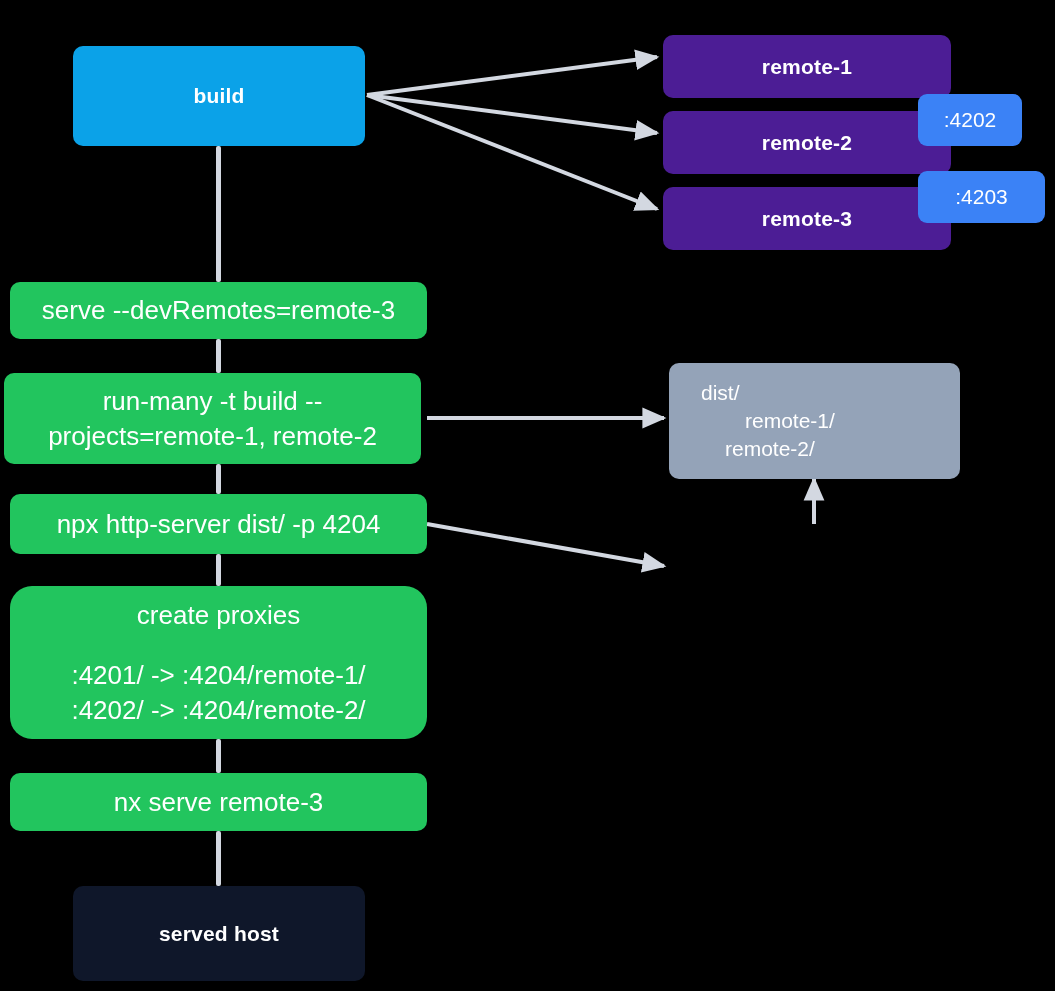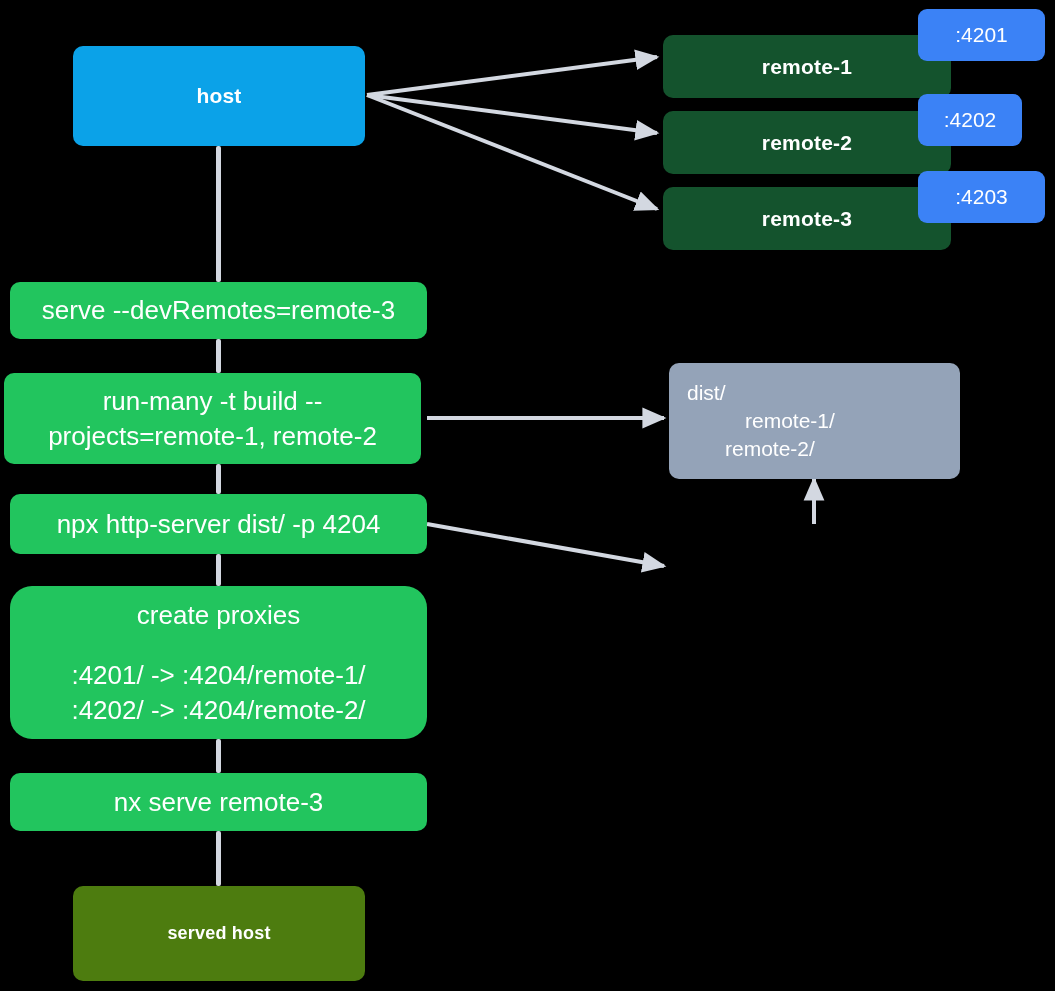--- a/index.html
+++ b/index.html
@@ -22,30 +22,30 @@
     display: flex;
     flex-direction: column;
     align-items: center;
     justify-content: center;
     color: #ffffff;
     text-align: center;
     line-height: 1.32;
     z-index: 3;
   }
   .node.host-blue   { background: #0ba2e8; font-weight: bold; font-size: 21px; letter-spacing: .2px; }
-  .node.served-blue { background: #4d7c0f; font-weight: bold; font-size: 18px; letter-spacing: .2px; }
+  .node.served-blue { background: #0f172a; font-weight: bold; font-size: 21px; letter-spacing: .2px; }
   .node.cmd-green   { background: #22c55e; font-weight: normal; font-size: 26px; }
-  .node.gray        { background: #14532d; font-weight: bold; font-size: 21px; letter-spacing: .2px; }
+  .node.gray        { background: #4c1d95; font-weight: bold; font-size: 21px; letter-spacing: .2px; }
   .node.gray-dir    { background: #94a3b8; font-weight: normal; font-size: 21px;
                       align-items: flex-start; text-align: left; }
   .node.port-badge  { background: #3b82f6; font-weight: normal; font-size: 21px; border-radius: 9px; z-index: 6; }
 
   .node-line  { display: block; white-space: pre; }
   .node-gap   { display: block; height: 26px; }
-  .dir-body   { padding-left: 18px; }
+  .dir-body   { padding-left: 32px; }
   .dir-indent { padding-left: 30px; }
 
   svg.edges {
     position: absolute;
     left: 0; top: 0;
     width: 1055px; height: 991px;
     z-index: 1;
     pointer-events: none;
   }
   .spine {
@@ -83,28 +83,25 @@
   </svg>
 
   <div class="spine" style="left:216px; top:146px;  height:136px;"></div>
   <div class="spine" style="left:216px; top:339px;  height:34px;"></div>
   <div class="spine" style="left:216px; top:464px;  height:30px;"></div>
   <div class="spine" style="left:216px; top:554px;  height:32px;"></div>
   <div class="spine" style="left:216px; top:739px;  height:34px;"></div>
   <div class="spine" style="left:216px; top:831px;  height:55px;"></div>
 
   <div class="node host-blue" style="left:73px; top:46px; width:292px; height:100px;">
-    <span class="node-line">host</span>
+    <span class="node-line">build</span>
   </div>
 
   <div class="node gray" style="left:663px; top:35px; width:288px; height:63px;">
     <span class="node-line">remote-1</span>
-  </div>
-  <div class="node port-badge" style="left:918px; top:9px; width:127px; height:52px;">
-    <span class="node-line">:4201</span>
   </div>
 
   <div class="node gray" style="left:663px; top:111px; width:288px; height:63px;">
     <span class="node-line">remote-2</span>
   </div>
   <div class="node port-badge" style="left:918px; top:94px; width:104px; height:52px;align-items:center;">
     <span class="node-line">:4202</span>
   </div>
 
   <div class="node gray" style="left:663px; top:187px; width:288px; height:63px;">

